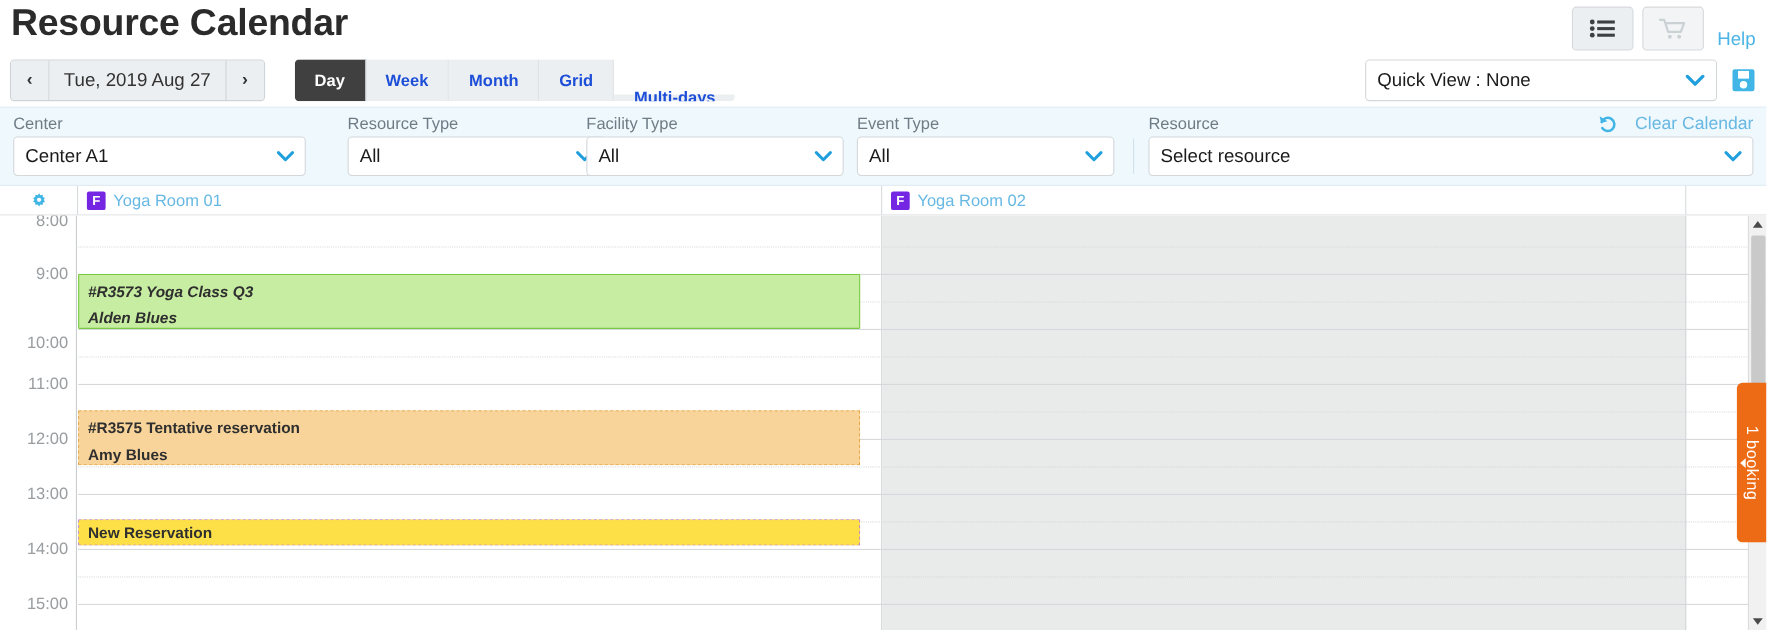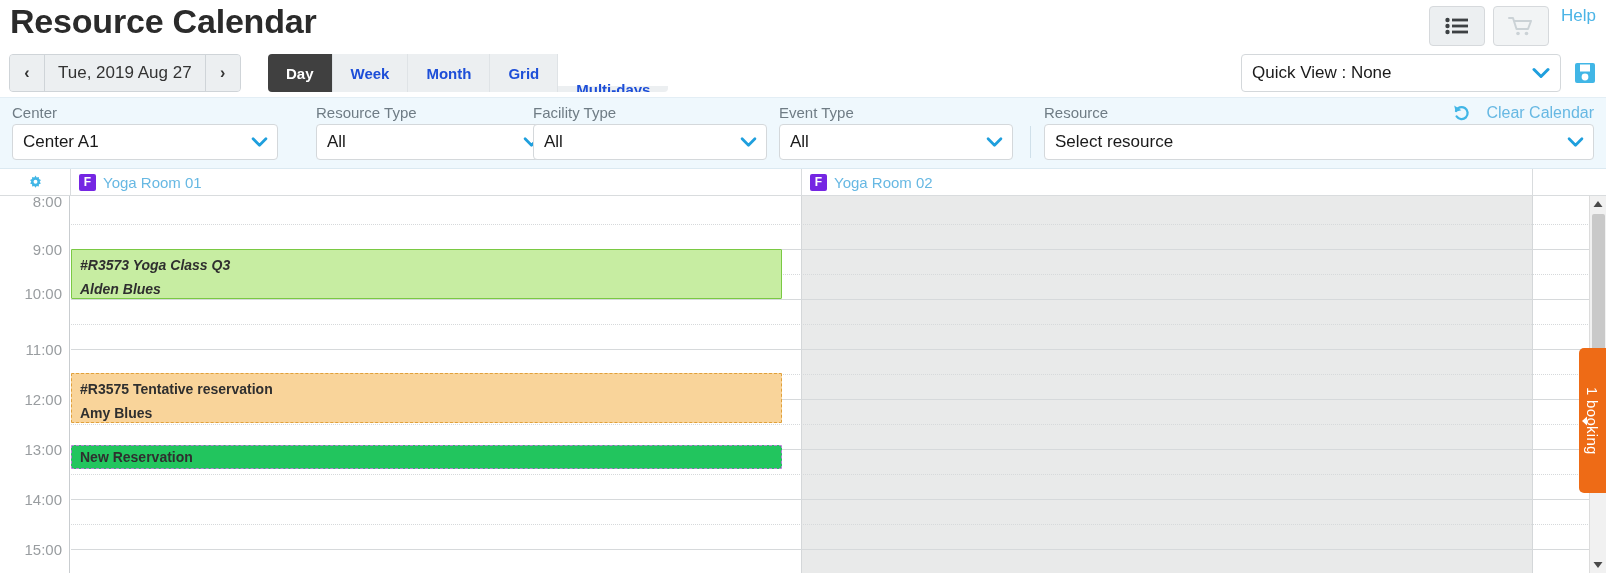--- a/index.html
+++ b/index.html
@@ -24,21 +24,21 @@
     font-size: 34px;
     font-weight: bold;
     color: #2b2b2b;
     letter-spacing: -0.2px;
     white-space: nowrap;
   }
   .top-right {
     position: absolute;
     right: 0; top: 6px;
     display: flex;
-    align-items: flex-start;
+    align-items: flex-end;
     gap: 8px;
   }
   .icon-btn {
     width: 56px; height: 40px;
     border: 1px solid #d6d9dc;
     border-radius: 4px;
     background: #eceff1;
     display: flex; align-items: center; justify-content: center;
     cursor: pointer;
   }
@@ -320,22 +320,23 @@
   .event.green {
     background: #c7eda2;
     border: 1px solid #7ac943;
     font-style: italic;
   }
   .event.orange {
     background: #f9d49a;
     border: 1px dashed #e0a03a;
   }
   .event.purple {
-    background: #22c55e;
+    background: #fde047;
     border: 1px dashed #b87fd6;
+    margin-top: 27px;
   }
   .event.purple .ev-title { line-height: 16px; }
 
   
   .vscroll {
     position: absolute;
     right: 0; top: 0;
     width: 17px; height: 100%;
     background: #f1f1f1;
     border-left: 1px solid #dcdcdc;
@@ -524,21 +525,21 @@
     <span class="badge-f">F</span>
     <span class="rh-name">Yoga Room 02</span>
   </div>
 </div>
 
 <div class="calendar">
 
   <div class="time-gutter">
     <div class="time-label" style="top:5px;">8:00</div>
     <div class="time-label" style="top:53px;">9:00</div>
-    <div class="time-label" style="top:97px;">10:00</div>
+    <div class="time-label" style="top:116px;">10:00</div>
     <div class="time-label" style="top:153px;">11:00</div>
     <div class="time-label" style="top:203px;">12:00</div>
     <div class="time-label" style="top:253px;">13:00</div>
     <div class="time-label" style="top:303px;">14:00</div>
     <div class="time-label" style="top:353px;">15:00</div>
   </div>
 
   <div class="grid-area">
     <div class="col-1"></div>
     <div class="col-2"></div>

